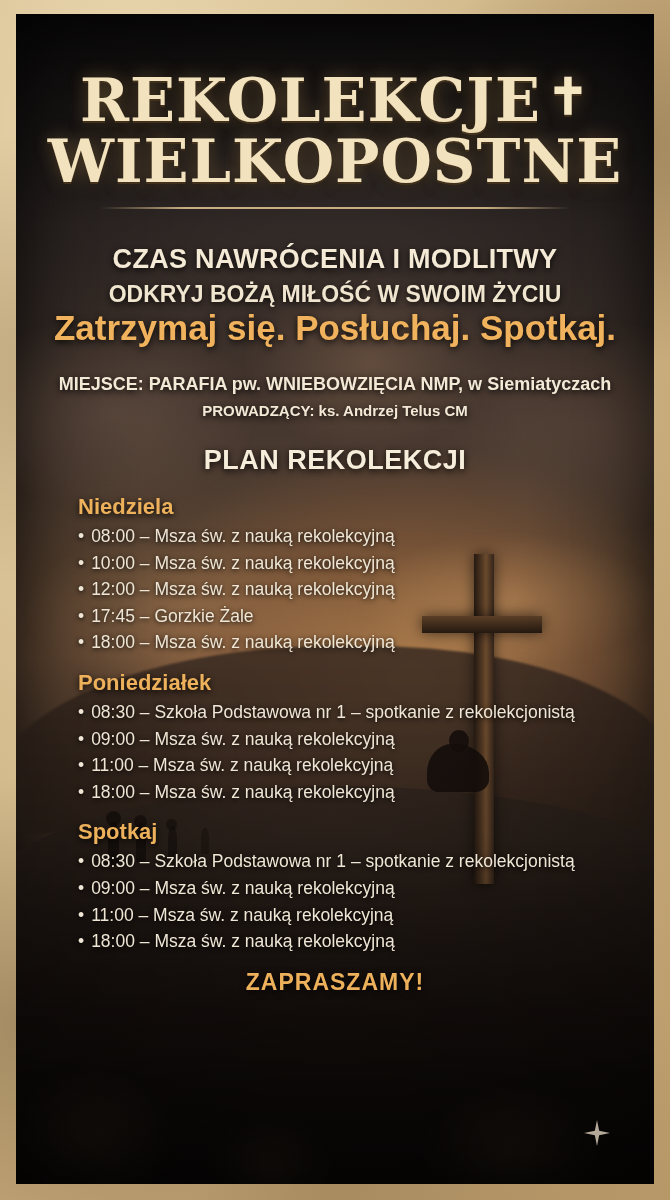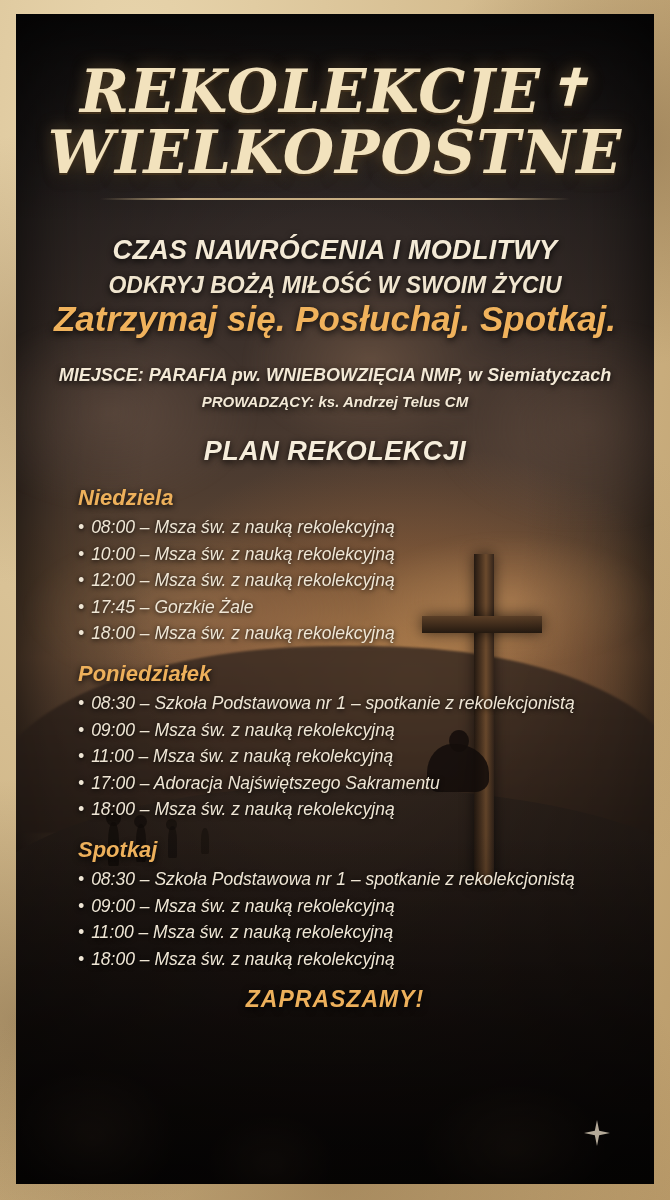--- a/index.html
+++ b/index.html
@@ -137,23 +137,22 @@
   .walker-2 { left: 120px; bottom: 322px; width: 10px; height: 38px; border-radius: 45% 45% 12% 12%; opacity:.7;}
   .walker-2b { left: 118px; bottom: 356px; width: 13px; height: 13px; border-radius: 50%; opacity:.7;}
   .walker-3 { left: 152px; bottom: 326px; width: 9px; height: 32px; border-radius: 45% 45% 12% 12%; opacity:.6;}
   .walker-3b { left: 150px; bottom: 354px; width: 11px; height: 11px; border-radius: 50%; opacity:.6;}
   .walker-4 { left: 185px; bottom: 330px; width: 8px; height: 26px; border-radius: 45% 45% 12% 12%; opacity:.5;}
 
   
   .content {
     position: relative;
     z-index: 5;
-    padding: 4px 18px;
+    padding: 13px 18px;
     text-align: center;
-    font-style: italic;
   }
 
   .title-wrap { padding-top: 44px; }
   .title-line {
     font-family: "DejaVu Serif", serif;
     font-weight: 700;
     color: #f2e2bd;
     letter-spacing: 1px;
     line-height: 1;
     text-shadow:
@@ -326,21 +325,20 @@
           <div class="item"><span class="bullet">•</span><span>12:00 – Msza św. z nauką rekolekcyjną</span></div>
           <div class="item"><span class="bullet">•</span><span>17:45 – Gorzkie Żale</span></div>
           <div class="item"><span class="bullet">•</span><span>18:00 – Msza św. z nauką rekolekcyjną</span></div>
         </div>
 
         <div class="day">
           <div class="day-name">Poniedziałek</div>
           <div class="item"><span class="bullet">•</span><span>08:30 – Szkoła Podstawowa nr 1 – spotkanie z rekolekcjonistą</span></div>
           <div class="item"><span class="bullet">•</span><span>09:00 – Msza św. z nauką rekolekcyjną</span></div>
           <div class="item"><span class="bullet">•</span><span>11:00 – Msza św. z nauką rekolekcyjną</span></div>
-          <div class="item"><span class="bullet">•</span><span>17:00 – Adoracja Najświętszego Sakramentu</span></div>
           <div class="item"><span class="bullet">•</span><span>18:00 – Msza św. z nauką rekolekcyjną</span></div>
         </div>
 
         <div class="day">
           <div class="day-name">Spotkaj</div>
           <div class="item"><span class="bullet">•</span><span>08:30 – Szkoła Podstawowa nr 1 – spotkanie z rekolekcjonistą</span></div>
           <div class="item"><span class="bullet">•</span><span>09:00 – Msza św. z nauką rekolekcyjną</span></div>
           <div class="item"><span class="bullet">•</span><span>11:00 – Msza św. z nauką rekolekcyjną</span></div>
           <div class="item"><span class="bullet">•</span><span>18:00 – Msza św. z nauką rekolekcyjną</span></div>
         </div>

